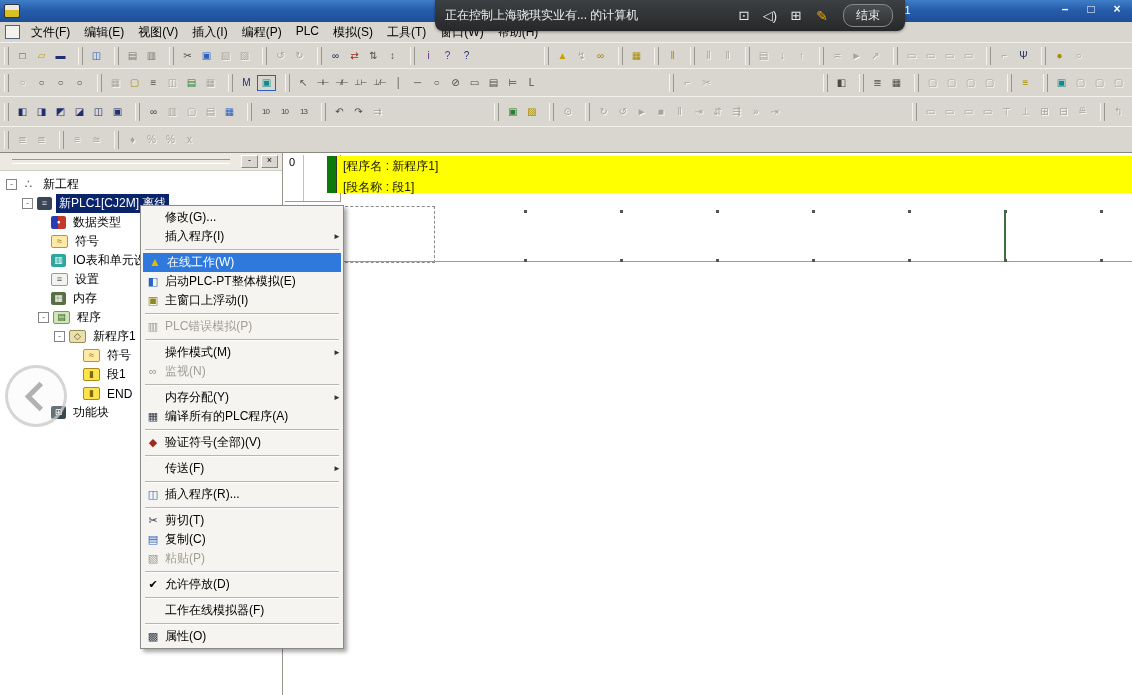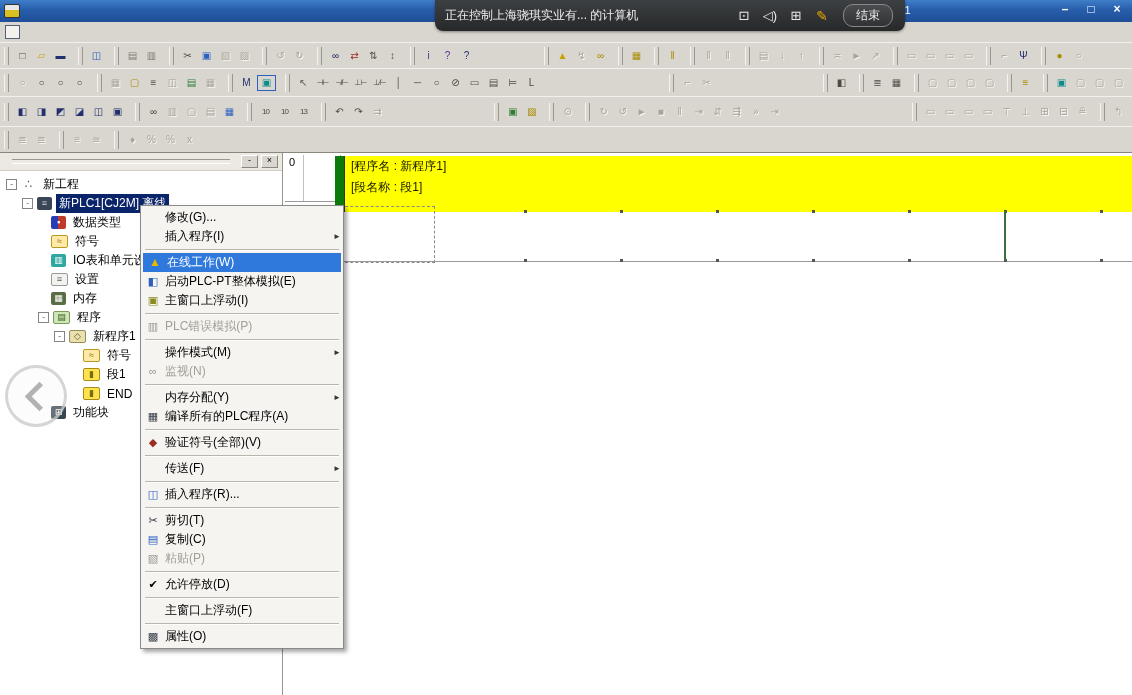--- a/index.html
+++ b/index.html
@@ -63,21 +63,21 @@
   .ti-sec{background:#ffe34d;border:1px solid #a98a1a;color:#7a6a10;height:11px;line-height:10px;}
   .ti-fb{background:#37474f;color:#fff;}
   .tlabel{padding:1px 3px;}
   .tsel{background:#0a246a;color:#fff;}
   
   .editor{position:absolute;left:283px;top:0;width:849px;height:543px;background:#fff;}
   .gutter{position:absolute;left:2px;top:2px;width:55px;height:46px;border-right:1px solid #9a9a9a;
     border-bottom:1px solid #9a9a9a;}
   .gutter .inner{position:absolute;left:18px;top:0;bottom:0;border-left:1px solid #c0c0c0;}
   .rungno{position:absolute;left:4px;top:1px;font-size:11px;}
-  .banner{position:absolute;left:52px;top:3px;right:0;height:56px;background:#ffff00;
+  .banner{position:absolute;left:44px;top:3px;right:0;height:37px;background:#ffff00;
     border-left:9px solid #0b7a0b;box-shadow:inset 1px 0 0 #333;}
   .bline{height:21px;line-height:21px;padding-left:7px;font-size:12px;color:#1a1a00;white-space:nowrap;}
   .selcell{position:absolute;left:57px;top:53px;width:93px;height:55px;border:1px dashed #8a8a8a;}
   .gdot{position:absolute;width:3px;height:3px;background:#555;}
   .hline{position:absolute;left:57px;top:108px;right:0;border-top:1px solid #9a9a9a;}
   .busbar{position:absolute;width:2px;background:#3c6e3c;}
   
   .ctxmenu{position:absolute;left:140px;top:205px;width:202px;background:#f5f4f0;
     border:1px solid #8a8a8a;box-shadow:3px 3px 4px rgba(0,0,0,.35);padding:2px 0;z-index:40;}
   .citem{height:19px;display:flex;align-items:center;padding:0 2px;position:relative;}
@@ -115,20 +115,32 @@
 </div>
 <span class="ip-text">.16.41</span>
 <div class="winbtns">
   <span class="winbtn">–</span>
   <span class="winbtn">□</span>
   <span class="winbtn">×</span>
 </div>
 
 <div class="menubar">
   <span class="childicon"></span>
+  <span id="menubar-items" style="display:flex;">
+      <span class="mitem">文件(F)</span>
+      <span class="mitem">编辑(E)</span>
+      <span class="mitem">视图(V)</span>
+      <span class="mitem">插入(I)</span>
+      <span class="mitem">编程(P)</span>
+      <span class="mitem">PLC</span>
+      <span class="mitem">模拟(S)</span>
+      <span class="mitem">工具(T)</span>
+      <span class="mitem">窗口(W)</span>
+      <span class="mitem">帮助(H)</span>
+    </span>
 </div>
 
 <div class="tbrow" id="tb1">
     <div class="tbgroup">
       <span class="hdl"></span>
       <span class="tbi c-gy">□</span>
       <span class="tbi c-yl">▱</span>
       <span class="tbi c-nv">▬</span>
     </div>
     <div class="tbgroup">
@@ -598,21 +610,21 @@
     <div class="citem">
       <span class="cicon mi-ck">✔</span>
       <span class="clabel">允许停放(D)</span>
       <span class="carrow"></span>
     </div>
     <div class="csep">
       <div></div>
     </div>
     <div class="citem">
       <span class="cicon "></span>
-      <span class="clabel">主窗口上浮动(F)</span>
+      <span class="clabel">工作在线模拟器(F)</span>
       <span class="carrow"></span>
     </div>
     <div class="csep">
       <div></div>
     </div>
     <div class="citem">
       <span class="cicon mi-dk">▩</span>
       <span class="clabel">属性(O)</span>
       <span class="carrow"></span>
     </div>

